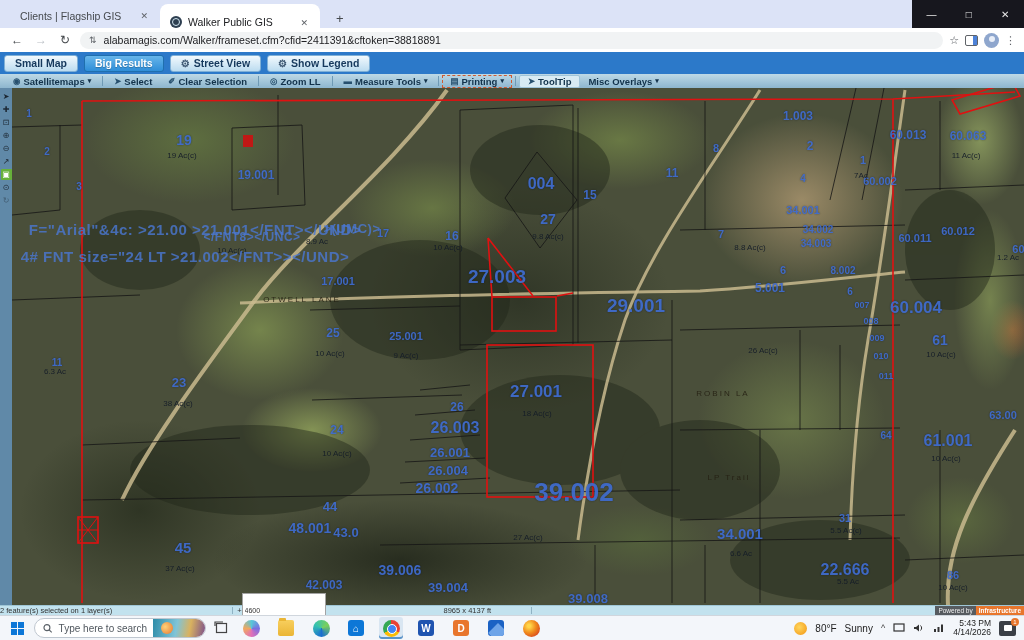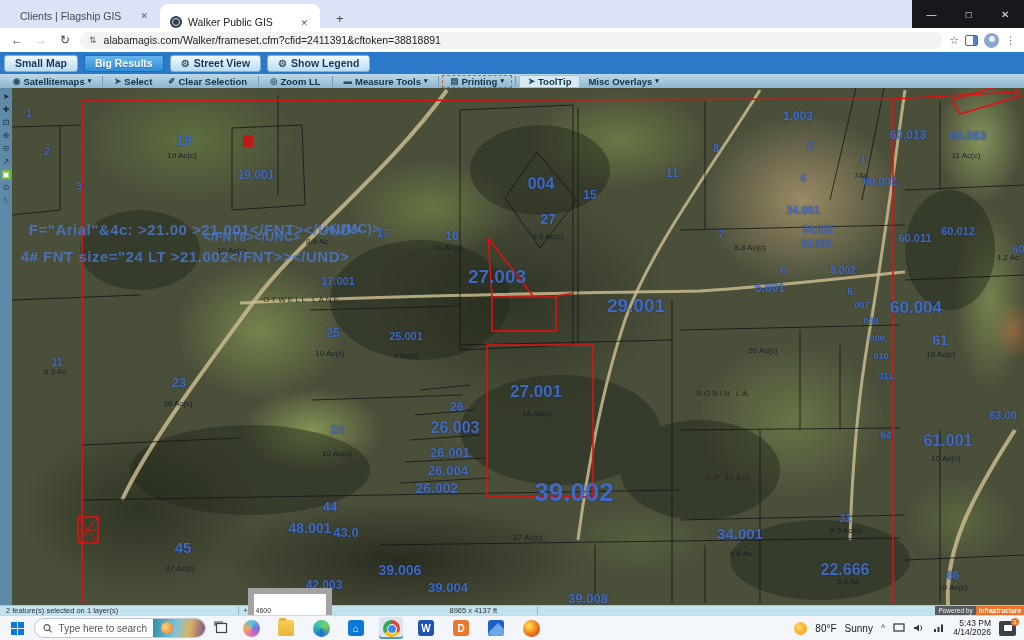--- a/index.html
+++ b/index.html
@@ -77,23 +77,23 @@
       #4a4f3a; }
   #map svg { position:absolute; left:12px; top:0; z-index:2; }
   #map-labels { position:absolute; top:0; left:0; width:1024px; height:640px; pointer-events:none; z-index:3; }
   .plabel { position:absolute; transform:translate(-50%,-50%); color:#3f6cd0; font-weight:bold; opacity:.92; white-space:nowrap; text-shadow:0 0 2px rgba(10,16,30,.5); }
   .alabel { position:absolute; transform:translate(-50%,-50%); color:#141c28; font-size:8px; white-space:nowrap; opacity:.95; }
   .rlabel { position:absolute; transform:translate(-50%,-50%); color:#241f12; font-size:8px; letter-spacing:2px; white-space:nowrap; opacity:.9; }
   .glabel { position:absolute; transform:translate(-50%,-50%); color:#4a78d4; font-weight:bold; opacity:.8; white-space:nowrap; letter-spacing:.5px; }
 
   
   .statusbar { position:absolute; top:605px; left:0; width:1024px; height:10px; background:#c2e2ee; border-top:1px solid #9fc6d6; display:flex; align-items:center; font-size:7.5px; color:#333; z-index:6; }
-  .statusbar .feat { margin-left:6px; }
+  .statusbar .feat { }
   .sdiv { width:1px; height:7px; background:#8fb3c4; margin:0 4px; }
-  .scale-input { width:84px; height:8px; font-size:7px; border:6px solid #a3a3a3; background:#ffffff; padding:17px 2px; color:#333; }
+  .scale-input { width:84px; height:8px; font-size:7px; border:1px solid #a3a3a3; background:#ffffff; padding:17px 2px; color:#333; }
   .extent { margin-left:118px; }
   .powered { margin-left:auto; display:flex; align-items:center; }
   .powered .pby { background:#565b60; color:#f0f0f0; font-size:6.5px; padding:0 3px; height:9px; line-height:9px; }
   .powered .brand { background:#e8762d; color:#ffffff; font-size:6.5px; font-weight:bold; padding:0 3px; height:9px; line-height:9px; }
 
   
   .taskbar { position:absolute; top:615px; left:0; width:1024px; height:25px; background:#f3f6fa; border-top:1px solid #d0d6dd; display:flex; align-items:center; z-index:7; }
   .startbtn { width:34px; display:flex; justify-content:center; }
   .winlogo { width:13px; height:13px; display:grid; grid-template-columns:6px 6px; grid-template-rows:6px 6px; gap:1px; }
   .winlogo i { background:#0d77d7; }

